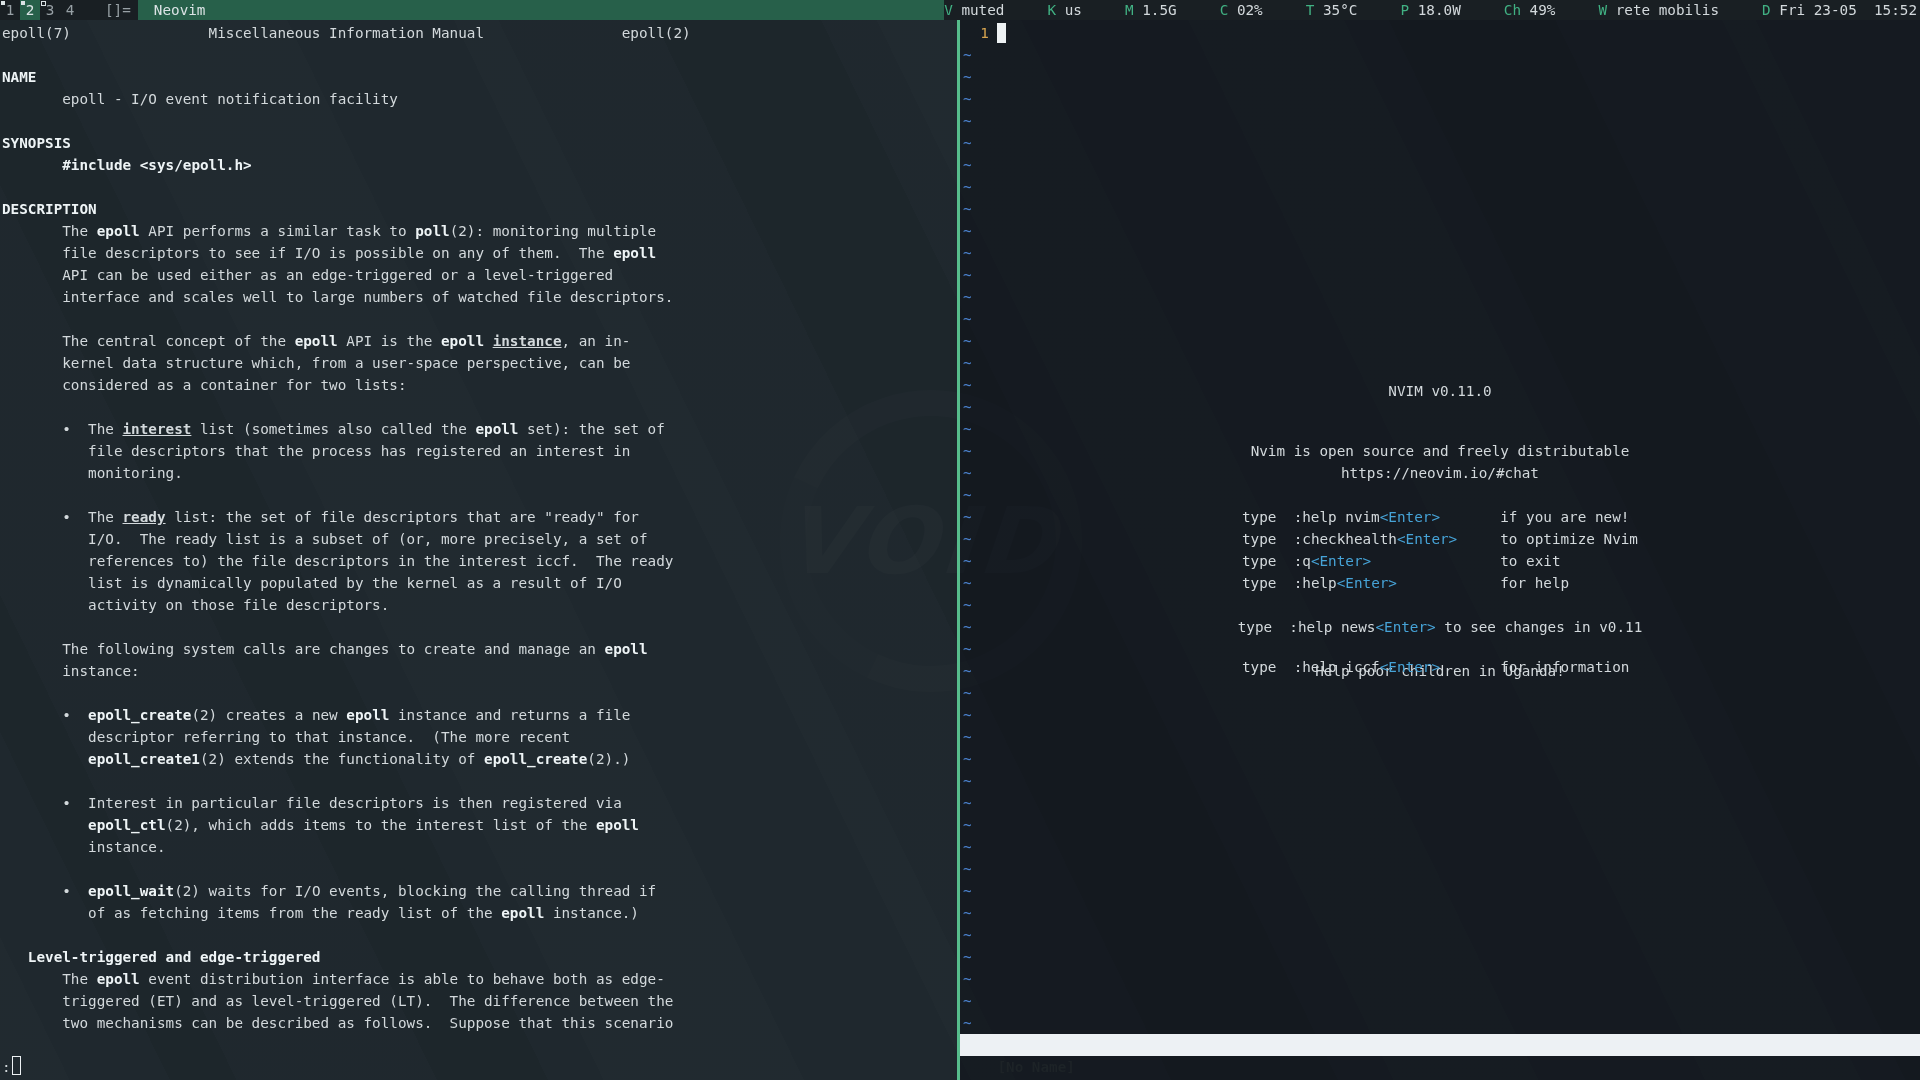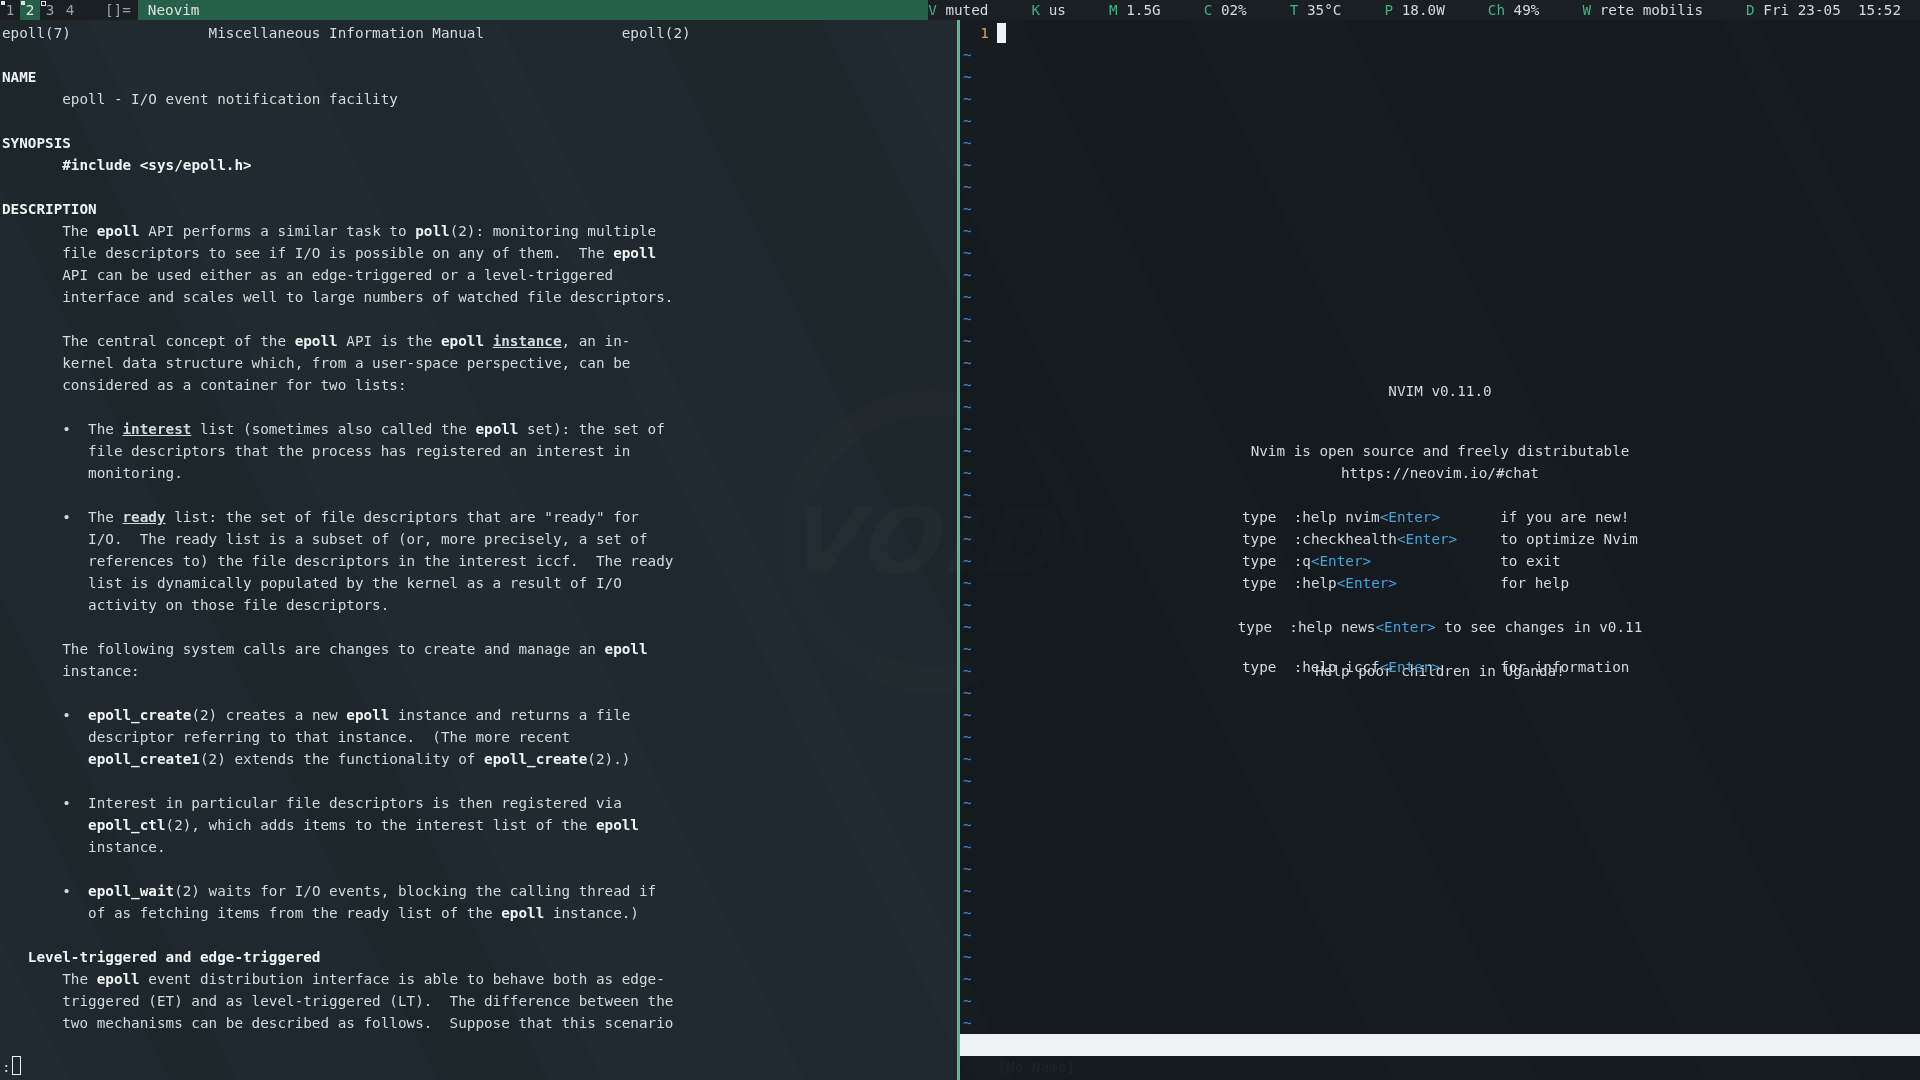--- a/index.html
+++ b/index.html
@@ -30,22 +30,22 @@
   .bar{position:absolute;left:0;top:0;width:1920px;height:20px;
     background:var(--bar-bg);display:flex;align-items:stretch;
     font-size:14.3px;line-height:20px;color:var(--tag-fg);z-index:30;white-space:pre;}
   .tags{display:flex;}
   .tag{position:relative;width:20px;text-align:center;}
   .tag.selected{background:var(--accent-green);color:var(--sel-fg);}
   .tag .ind{position:absolute;top:1px;left:1px;}
   .ind-filled{width:4px;height:4px;background:var(--sel-fg);}
   .ind-hollow{width:3px;height:3px;border:1px solid var(--sel-fg);background:transparent;}
   .layout-symbol{margin-left:18px;padding:0 7px;color:var(--tag-fg);}
-  .title-area{flex:1;background:var(--accent-green);color:var(--sel-fg);padding-left:10px;overflow:hidden;}
-  .statusbar-text{padding-right:19px;color:var(--term-fg);}
+  .title-area{flex:1;background:var(--accent-green);color:var(--sel-fg);padding-left:16px;overflow:hidden;}
+  .statusbar-text{padding-right:3px;color:var(--term-fg);}
   .seg-g{color:var(--status-green);}
 
   
   .left-pane{position:absolute;left:0;top:20px;width:957px;height:1060px;
     background:var(--left-pane-bg);z-index:10;}
   .vsep{position:absolute;left:957px;top:20px;width:3px;height:1060px;
     background:var(--separator-green);z-index:25;}
   .right-pane{position:absolute;left:960px;top:20px;width:960px;height:1060px;
     background:var(--right-pane-bg);z-index:10;}
 

